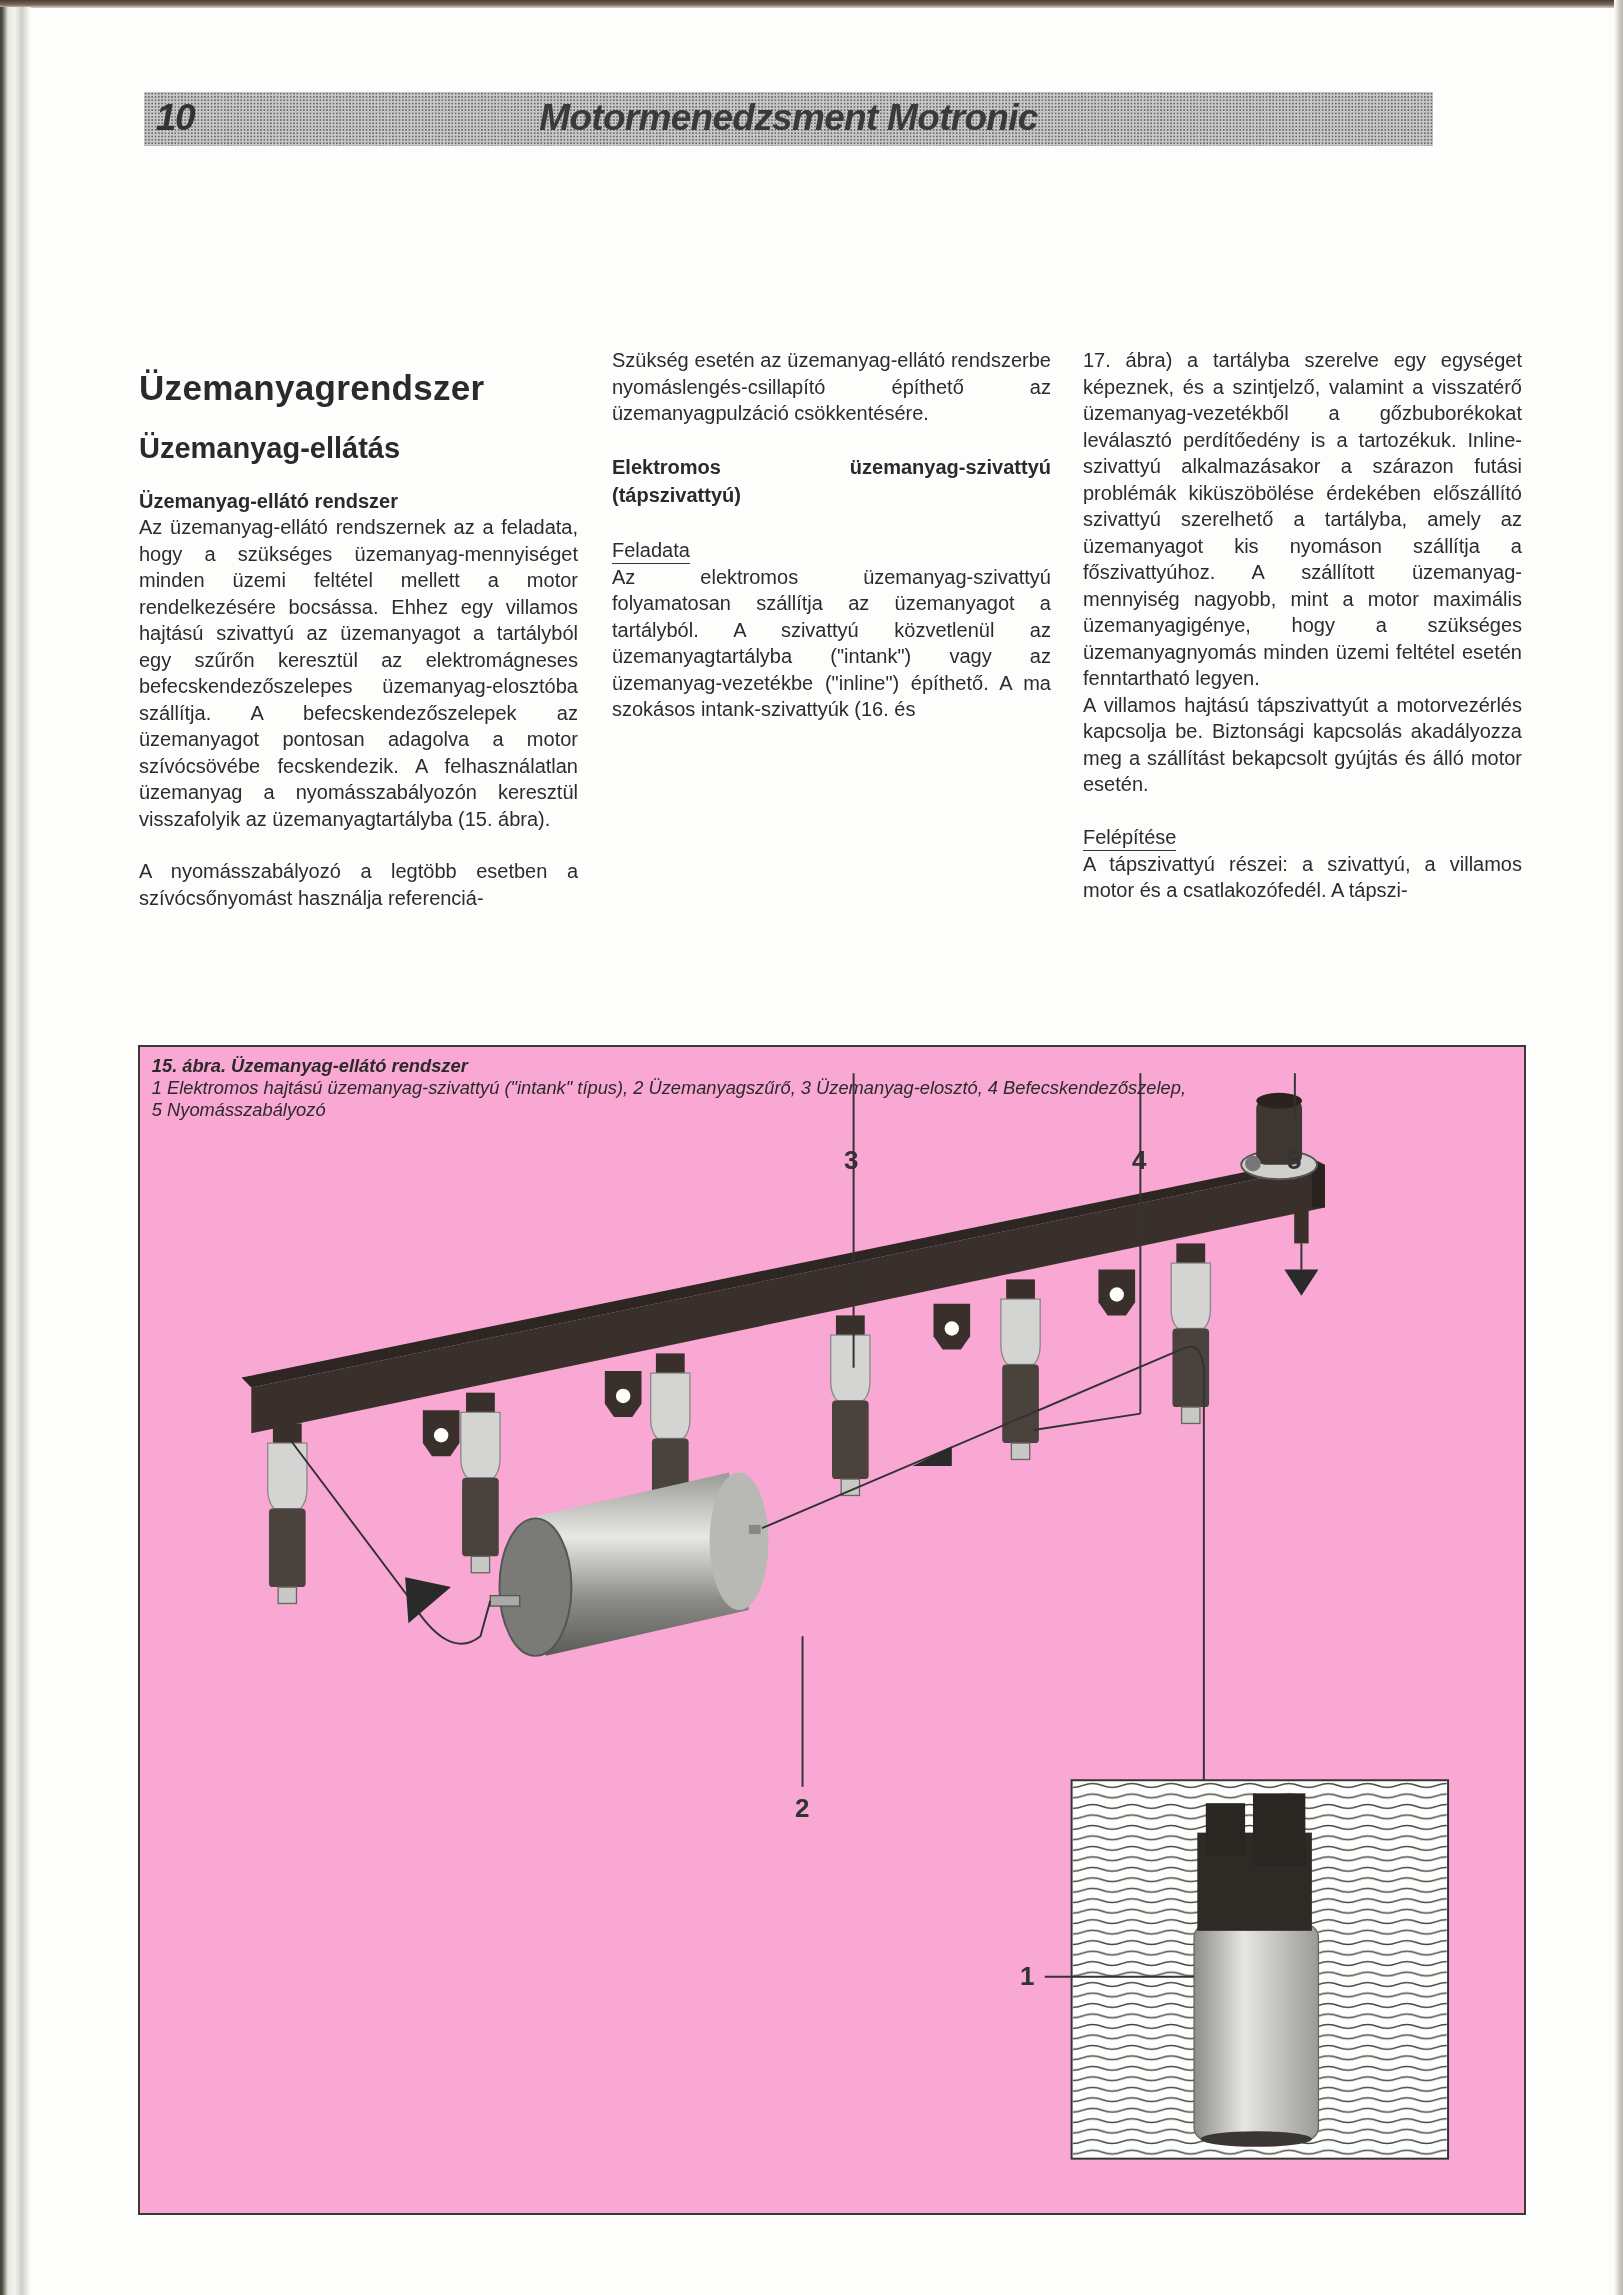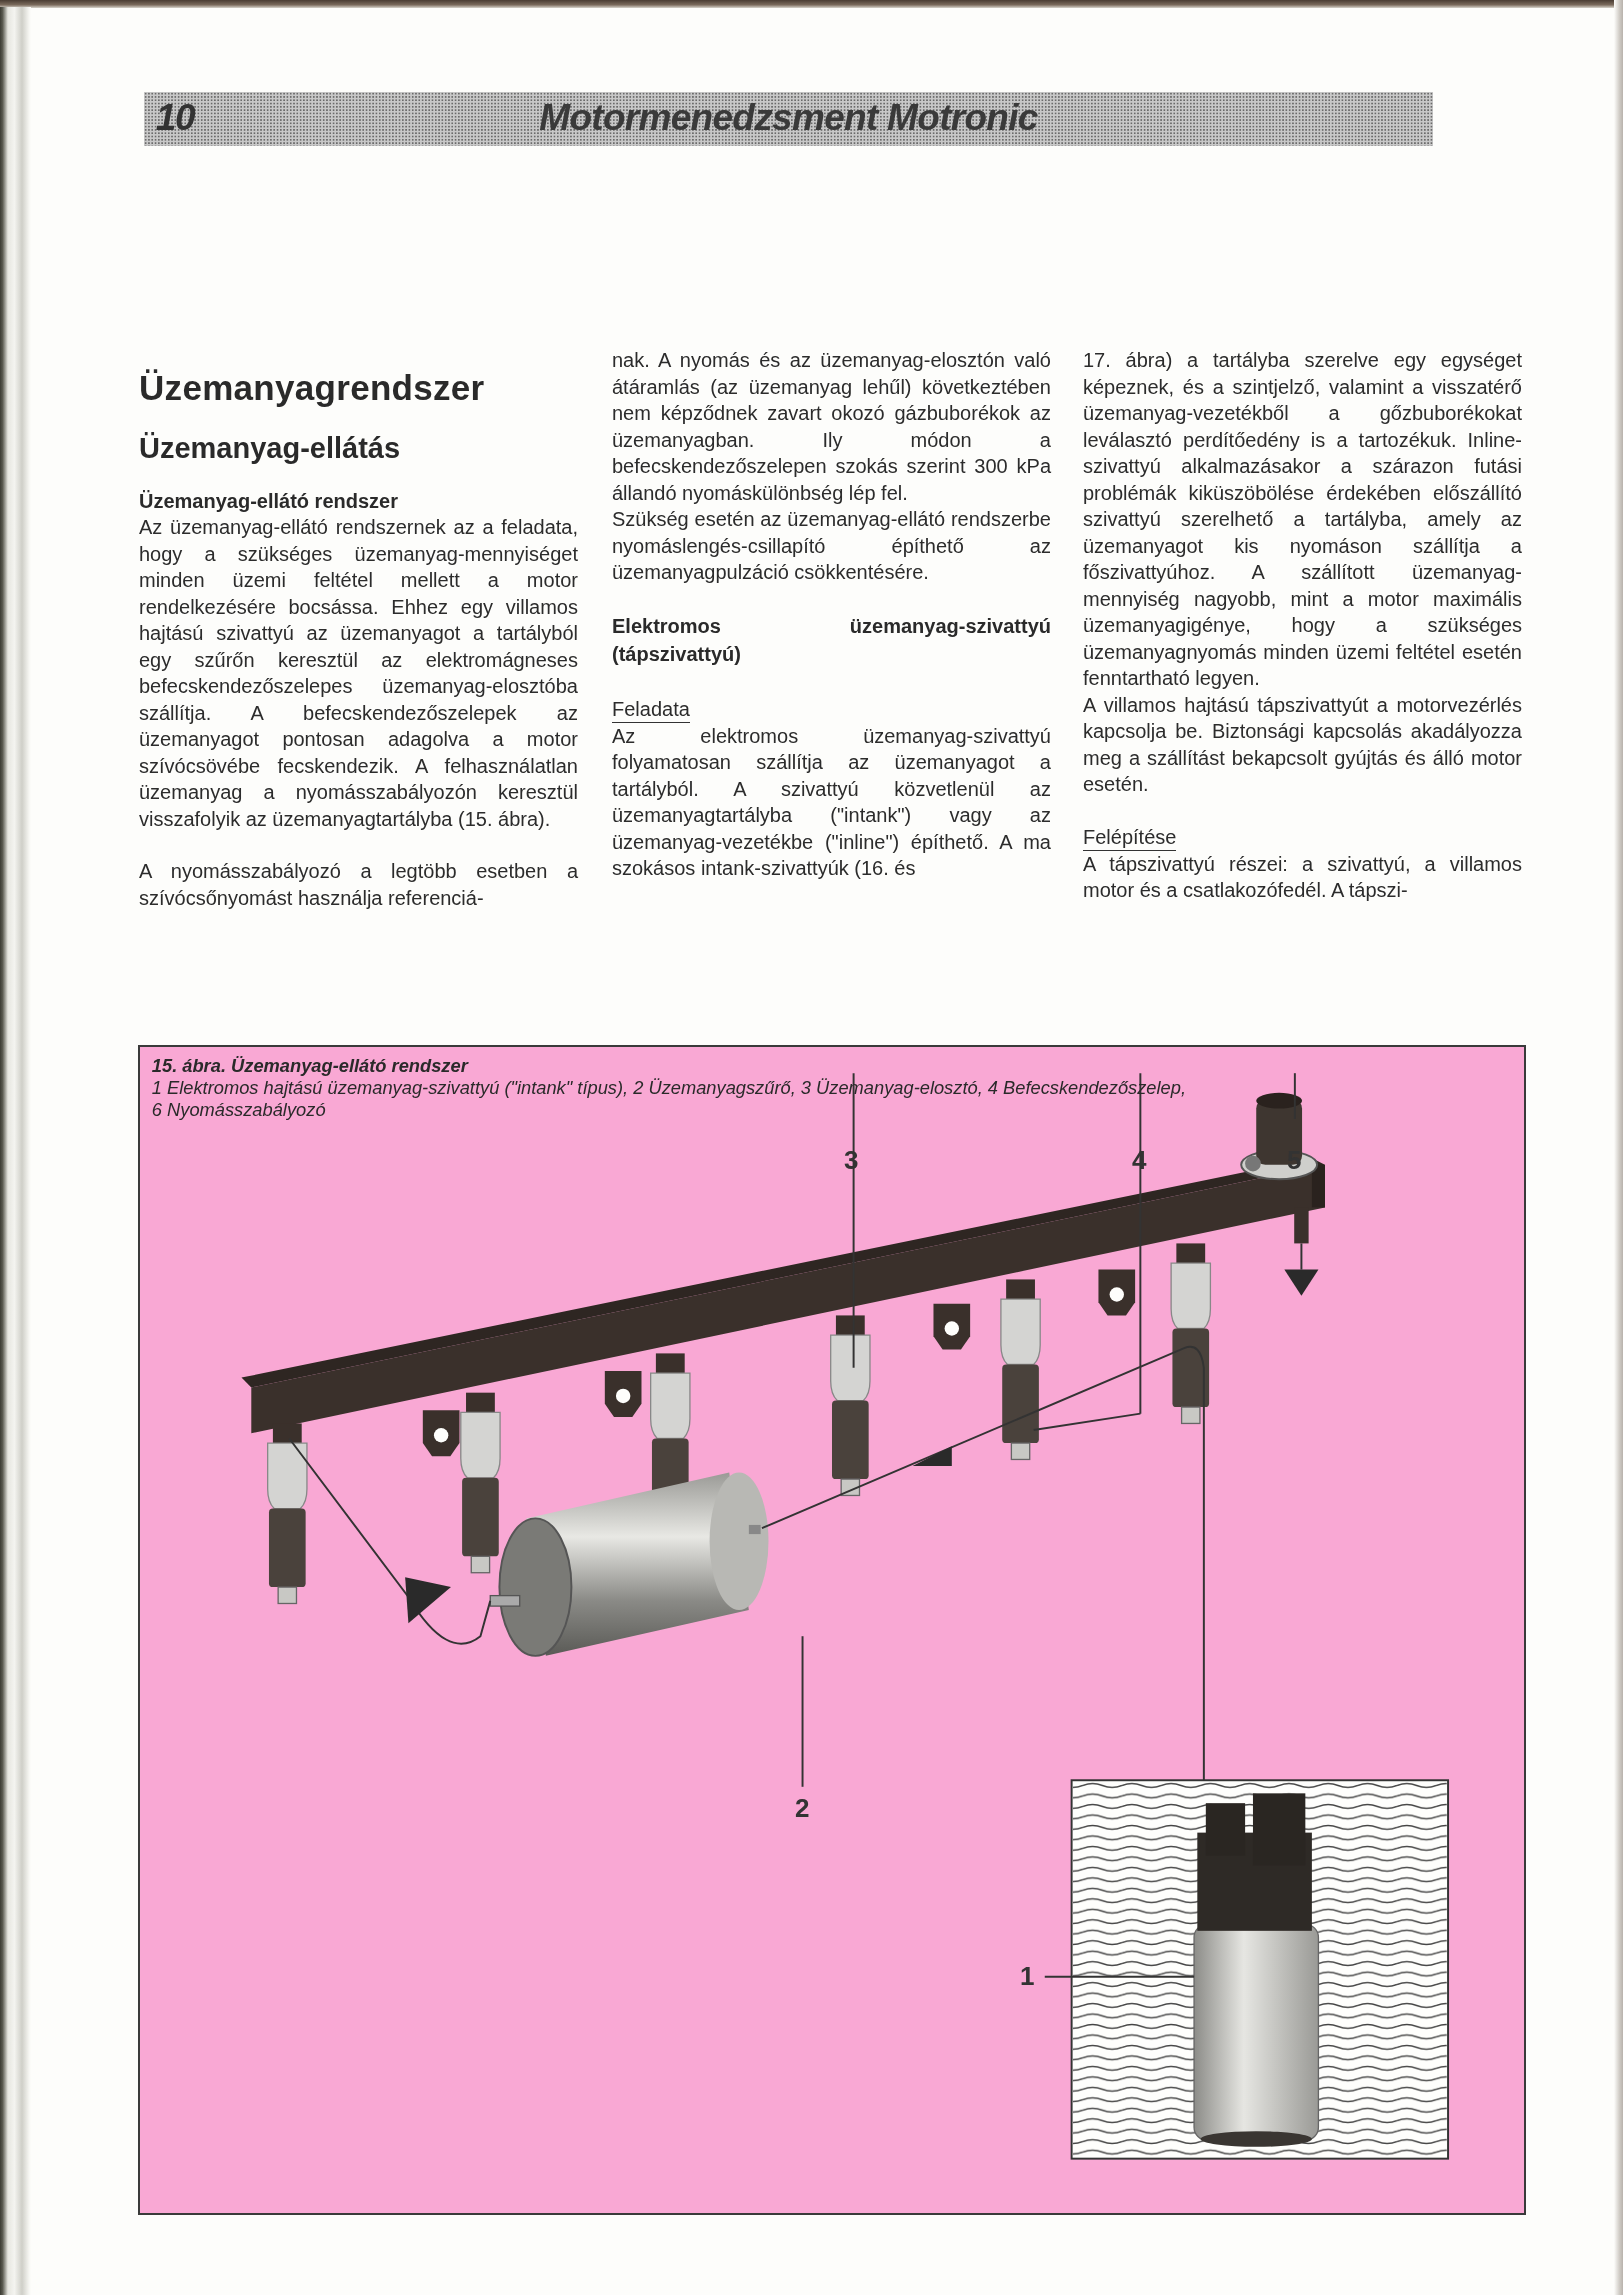--- a/index.html
+++ b/index.html
@@ -70,21 +70,20 @@
 <div class="col col1">
   <div class="h1">Üzemanyagrendszer</div>
   <div class="h2">Üzemanyag-ellátás</div>
   <div class="h3">Üzemanyag-ellátó rendszer</div>
   <p>Az üzemanyag-ellátó rendszernek az a feladata, hogy a szükséges üzemanyag-mennyiséget minden üzemi feltétel mellett a motor rendelkezésére bocsássa. Ehhez egy villamos hajtású szivattyú az üzemanyagot a tartályból egy szűrőn keresztül az elektromágneses befecskendezőszelepes üzemanyag-elosztóba szállítja. A befecskendezőszelepek az üzemanyagot pontosan adagolva a motor szívócsövébe fecskendezik. A felhasználatlan üzemanyag a nyomásszabályozón keresztül visszafolyik az üzemanyagtartályba (15. ábra).</p>
   <div class="gap"></div>
   <p>A nyomásszabályozó a legtöbb esetben a szívócsőnyomást használja referenciá-</p>
 </div>
 
 <div class="col col2">
-  <p>nak. A nyomás és az üzemanyag-elosztón való átáramlás (az üzemanyag lehűl) következtében nem képződnek zavart okozó gázbuborékok az üzemanyagban. Ily módon a befecskendezőszelepen szokás szerint 300 kPa állandó nyomáskülönbség lép fel.</p>
   <p>Szükség esetén az üzemanyag-ellátó rendszerbe nyomáslengés-csillapító építhető az üzemanyagpulzáció csökkentésére.</p>
   <div class="h3-big">Elektromos üzemanyag-szivattyú (tápszivattyú)</div>
   <div><span class="subhead">Feladata</span></div>
   <p>Az elektromos üzemanyag-szivattyú folyamatosan szállítja az üzemanyagot a tartályból. A szivattyú közvetlenül az üzemanyagtartályba ("intank") vagy az üzemanyag-vezetékbe ("inline") építhető. A ma szokásos intank-szivattyúk (16. és</p>
 </div>
 
 <div class="col col3">
   <p>17. ábra) a tartályba szerelve egy egységet képeznek, és a szintjelző, valamint a visszatérő üzemanyag-vezetékből a gőzbuborékokat leválasztó perdítőedény is a tartozékuk. Inline-szivattyú alkalmazásakor a szárazon futási problémák kiküszöbölése érdekében előszállító szivattyú szerelhető a tartályba, amely az üzemanyagot kis nyomáson szállítja a főszivattyúhoz. A szállított üzemanyag-mennyiség nagyobb, mint a motor maximális üzemanyagigénye, hogy a szükséges üzemanyagnyomás minden üzemi feltétel esetén fenntartható legyen.</p>
   <p>A villamos hajtású tápszivattyút a motorvezérlés kapcsolja be. Biztonsági kapcsolás akadályozza meg a szállítást bekapcsolt gyújtás és álló motor esetén.</p>
   <div class="gap"></div>
@@ -181,21 +180,21 @@
     <line x1="1528" y1="40" x2="1528" y2="560" stroke="#333" stroke-width="3"></line>
     <line x1="1528" y1="560" x2="1365" y2="585" stroke="#333" stroke-width="3"></line>
     <line x1="1764" y1="40" x2="1764" y2="110" stroke="#333" stroke-width="3"></line>
     <line x1="1012" y1="900" x2="1012" y2="1130" stroke="#333" stroke-width="3"></line>
     <line x1="1382" y1="1420" x2="1610" y2="1420" stroke="#333" stroke-width="3"></line>
   </svg>
 
   <div class="caption">
     <div class="cap-title">15. ábra. Üzemanyag-ellátó rendszer</div>
     <div>1 Elektromos hajtású üzemanyag-szivattyú ("intank" típus), 2 Üzemanyagszűrő, 3 Üzemanyag-elosztó, 4 Befecskendezőszelep,</div>
-    <div>6 Nyomásszabályozó</div>
+    <div>5 Nyomásszabályozó</div>
   </div>
 
   <span class="callout" style="left:704px; top:98px;">3</span>
   <span class="callout" style="left:992px; top:98px;">4</span>
   <span class="callout" style="left:1147px; top:98px;">5</span>
   <span class="callout" style="left:655px; top:746px;">2</span>
   <span class="callout" style="left:880px; top:914px;">1</span>
 </div>
 
 

